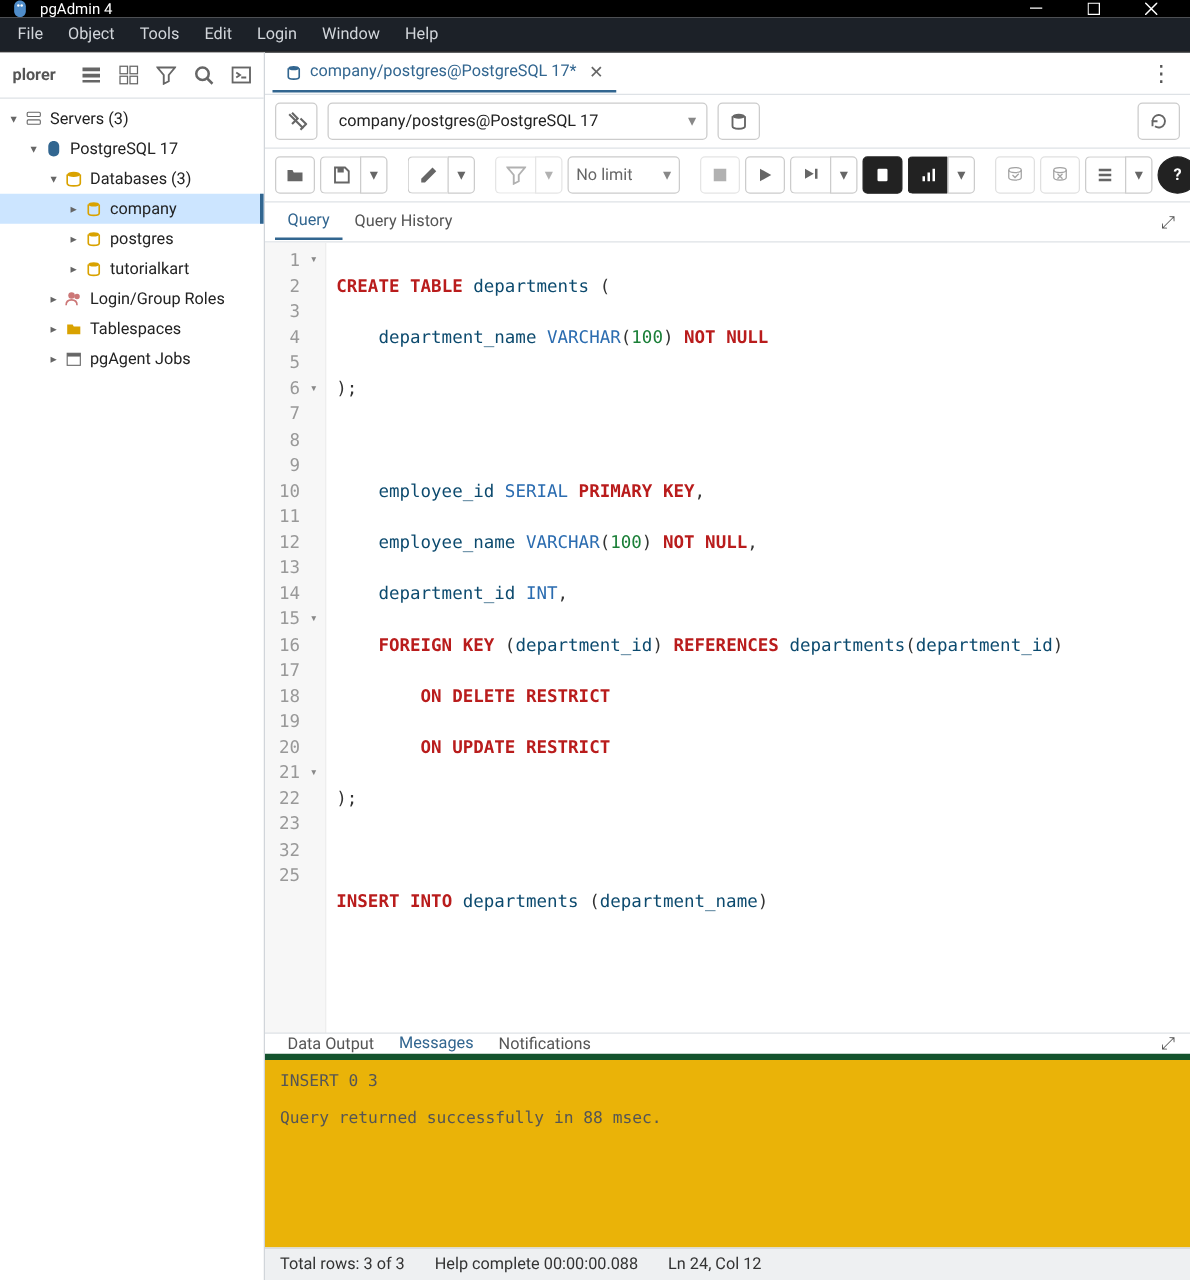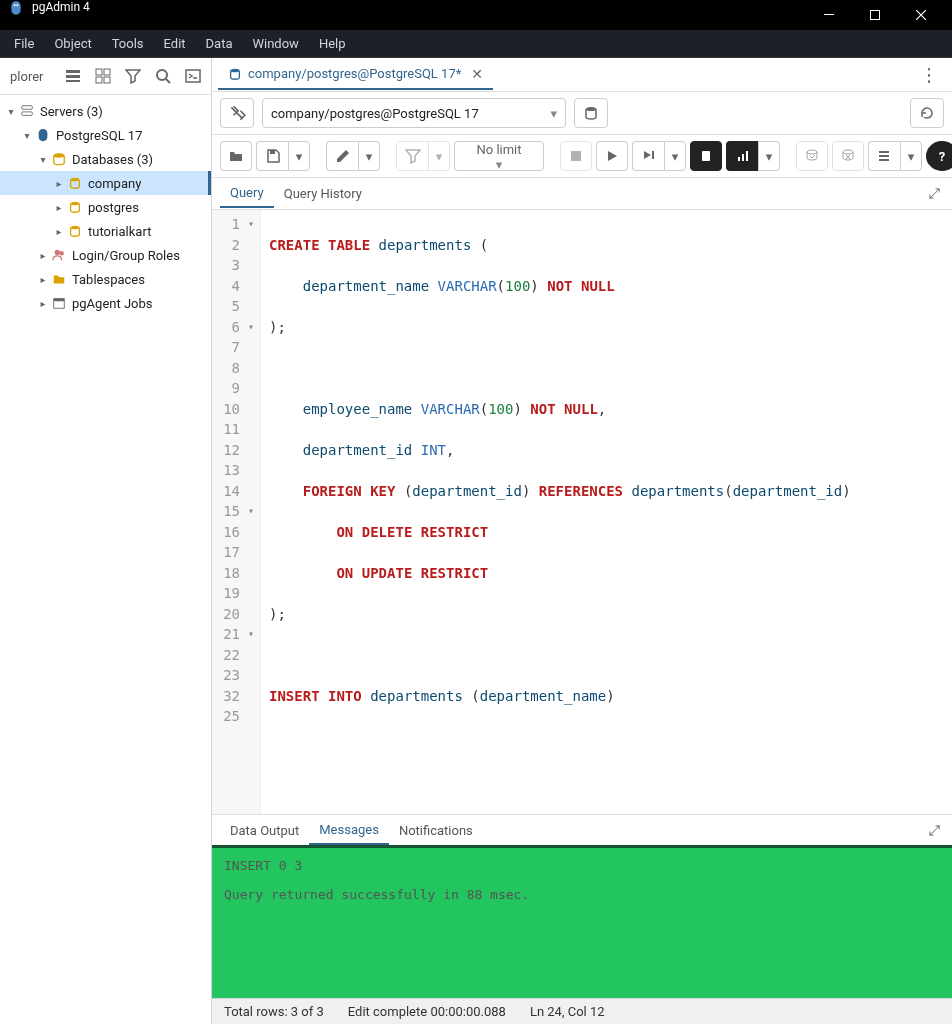--- a/index.html
+++ b/index.html
@@ -1,34 +1,34 @@
 <!DOCTYPE html>
 <html><head>
 <meta charset="utf-8">
 <style>
 * { box-sizing: border-box; margin: 0; padding: 0; }
 body { font-family: -apple-system, BlinkMacSystemFont, "Segoe UI", Roboto, sans-serif; font-size: 13px; background: #fff; color: #222; width: 952px; height: 1024px; overflow: hidden; display: flex; flex-direction: column; }
 
 
-.titlebar { background: #000; color: #fff; height: 30px; display: flex; padding: 0 8px; }
+.titlebar { background: #000; color: #fff; height: 14px; display: flex; align-items: center; padding: 0 8px; }
 .titlebar-icon { width: 16px; height: 16px; margin-right: 8px; }
 .titlebar-title { flex: 1; font-size: 12px; }
 .titlebar-btns { display: flex; gap: 0; }
 .titlebar-btn { width: 46px; height: 30px; display: flex; align-items: center; justify-content: center; color: #fff; }
 
 
 .menubar { background: #1c2128; color: #d1d5da; height: 28px; display: flex; align-items: center; padding: 0 4px; border-bottom: 1px solid #333; }
 .menu-item { padding: 4px 10px; font-size: 13px; cursor: default; }
 
 
 .main { flex: 1; display: flex; min-height: 0; }
 
 
 .leftpanel { width: 212px; border-right: 1px solid #d1d5da; display: flex; flex-direction: column; background: #fff; }
-.leftpanel-header { display: flex; align-items: center; padding: 4px 4px; border-bottom: 1px solid #dee2e6; gap: 2px; }
+.leftpanel-header { display: flex; align-items: center; padding: 4px 4px; border-bottom: 1px solid #dee2e6; gap: 2px; font-weight: bold; }
 .leftpanel-title { font-size: 13px; padding: 4px 6px; flex: 1; color: #555; }
 .icon-btn { width: 28px; height: 28px; display: flex; align-items: center; justify-content: center; border-radius: 3px; cursor: default; }
 .icon-btn svg { width: 16px; height: 16px; }
 
 .tree { padding: 4px 0; overflow-y: auto; flex: 1; font-size: 13px; }
 .tree-row { display: flex; align-items: center; height: 24px; padding-right: 4px; cursor: default; }
 .tree-row.selected { background: #cce5ff; border-right: 3px solid #326690; }
 .tree-chevron { width: 14px; display: flex; justify-content: center; color: #666; font-size: 10px; }
 .tree-icon { width: 18px; display: flex; justify-content: center; margin-right: 4px; }
 .tree-label { white-space: nowrap; }
@@ -53,21 +53,21 @@
 
 
 .toolbar { display: flex; align-items: center; gap: 4px; padding: 6px 8px; border-bottom: 1px solid #dee2e6; flex-wrap: nowrap; }
 .tbtn { min-width: 32px; height: 30px; border: 1px solid #ccc; border-radius: 4px; display: flex; align-items: center; justify-content: center; background: #fff; padding: 0 6px; }
 .tbtn.dark { background: #222; color: #fff; border-color: #222; }
 .tbtn-group { display: flex; }
 .tbtn-group .tbtn { border-radius: 0; border-right-width: 0; }
 .tbtn-group .tbtn:first-child { border-top-left-radius: 4px; border-bottom-left-radius: 4px; }
 .tbtn-group .tbtn:last-child { border-top-right-radius: 4px; border-bottom-right-radius: 4px; border-right-width: 1px; }
 .tbtn-dd { min-width: 22px; padding: 0 2px; }
-.tbtn-limit { min-width: 90px; justify-content: space-between; color: #666; flex-direction: column; }
+.tbtn-limit { min-width: 90px; justify-content: space-between; color: #666; }
 .tsep { width: 1px; height: 24px; background: #e0e0e0; margin: 0 4px; }
 
 
 .qtabs { display: flex; align-items: center; border-bottom: 1px solid #dee2e6; height: 32px; padding: 0 8px; }
 .qtab { padding: 6px 10px; font-size: 13px; color: #555; }
 .qtab.active { color: #326690; border-bottom: 2px solid #326690; }
 .qtabs-spacer { flex: 1; }
 .expand-icon { font-size: 14px; color: #555; padding: 0 4px; }
 
 
@@ -78,27 +78,27 @@
 .gut-fold { width: 10px; color: #888; font-size: 10px; }
 .code { padding: 4px 8px; white-space: pre; }
 .code-line { height: 20.5px; }
 .kw { color: #b91c1c; font-weight: bold; }
 .ident { color: #0c4a6e; }
 .type { color: #2b6cb0; }
 .num { color: #1a7f37; }
 .punc { color: #333; }
 
 
-.otabs { display: flex; align-items: center; border-top: 1px solid #dee2e6; border-bottom: 3px solid #14532d; height: 34px; padding: 0 8px; }
+.otabs { display: flex; align-items: center; border-top: 1px solid #dee2e6; border-bottom: 5px solid #14532d; height: 22px; padding: 0 8px; }
 .otab { padding: 6px 10px; font-size: 13px; color: #555; }
 .otab.active { color: #326690; border-bottom: 2px solid #326690; }
 .otabs-spacer { flex: 1; }
 
 
-.output { height: 150px; padding: 10px 12px; font-family: "Consolas", "Monaco", monospace; font-size: 13px; color: #555; background: #22c55e; overflow: auto; }
+.output { height: 150px; padding: 10px 12px; font-family: "Consolas", "Monaco", monospace; font-size: 13px; color: #555; background: #eab308; overflow: auto; }
 .output p { margin-bottom: 14px; }
 
 
 .statusbar { height: 26px; background: #eef0f2; border-top: 1px solid #d1d5da; display: flex; align-items: center; padding: 0 12px; gap: 24px; font-size: 13px; color: #333; }
 
 svg { fill: currentColor; }
 .golden { color: #d9a200; }
 .bluei { color: #326690; }
 .greyi { color: #666; }
 </style>
@@ -129,21 +129,21 @@
         </svg>
       </div>
   </div>
 </div>
 
 <div class="menubar">
   <div class="menu-item">File</div>
   <div class="menu-item">Object</div>
   <div class="menu-item">Tools</div>
   <div class="menu-item">Edit</div>
-  <div class="menu-item">Data</div>
+  <div class="menu-item">Login</div>
   <div class="menu-item">Window</div>
   <div class="menu-item">Help</div>
 </div>
 
 <div class="main">
 
   <div class="leftpanel">
     <div class="leftpanel-header">
       <span class="leftpanel-title">plorer</span>
       <div class="icon-btn greyi">
@@ -523,20 +523,21 @@
         <div class="gut-row">
             <span class="gut-num">25</span>
             <span class="gut-fold"></span>
           </div>
       </div>
       <div class="code">
 <div class="code-line"><span class="kw">CREATE</span> <span class="kw">TABLE</span> <span class="ident">departments</span><span class="punc"> (</span></div>
 <div class="code-line"><span>    </span><span class="ident">department_name</span> <span class="type">VARCHAR</span><span class="punc">(</span><span class="num">100</span><span class="punc">)</span> <span class="kw">NOT</span> <span class="kw">NULL</span></div>
 <div class="code-line"><span class="punc">);</span></div>
 <div class="code-line"></div>
+<div class="code-line"><span>    </span><span class="ident">employee_id</span> <span class="type">SERIAL</span> <span class="kw">PRIMARY</span> <span class="kw">KEY</span><span class="punc">,</span></div>
 <div class="code-line"><span>    </span><span class="ident">employee_name</span> <span class="type">VARCHAR</span><span class="punc">(</span><span class="num">100</span><span class="punc">)</span> <span class="kw">NOT</span> <span class="kw">NULL</span><span class="punc">,</span></div>
 <div class="code-line"><span>    </span><span class="ident">department_id</span> <span class="type">INT</span><span class="punc">,</span></div>
 <div class="code-line"><span>    </span><span class="kw">FOREIGN</span> <span class="kw">KEY</span><span class="punc"> (</span><span class="ident">department_id</span><span class="punc">) </span><span class="kw">REFERENCES</span> <span class="ident">departments</span><span class="punc">(</span><span class="ident">department_id</span><span class="punc">)</span></div>
 <div class="code-line"><span>        </span><span class="kw">ON</span> <span class="kw">DELETE</span> <span class="kw">RESTRICT</span></div>
 <div class="code-line"><span>        </span><span class="kw">ON</span> <span class="kw">UPDATE</span> <span class="kw">RESTRICT</span></div>
 <div class="code-line"><span class="punc">);</span></div>
 <div class="code-line"></div>
 <div class="code-line"><span class="kw">INSERT</span> <span class="kw">INTO</span> <span class="ident">departments</span><span class="punc"> (</span><span class="ident">department_name</span><span class="punc">)</span></div>
 
 
@@ -559,17 +560,17 @@
       <div class="expand-icon">⤢</div>
     </div>
 
     <div class="output">
       <p>INSERT 0 3</p>
       <p>Query returned successfully in 88 msec.</p>
     </div>
 
     <div class="statusbar">
       <span>Total rows: 3 of 3</span>
-      <span>Edit complete 00:00:00.088</span>
+      <span>Help complete 00:00:00.088</span>
       <span>Ln 24, Col 12</span>
     </div>
   </div>
 </div>
 
 </body></html>

